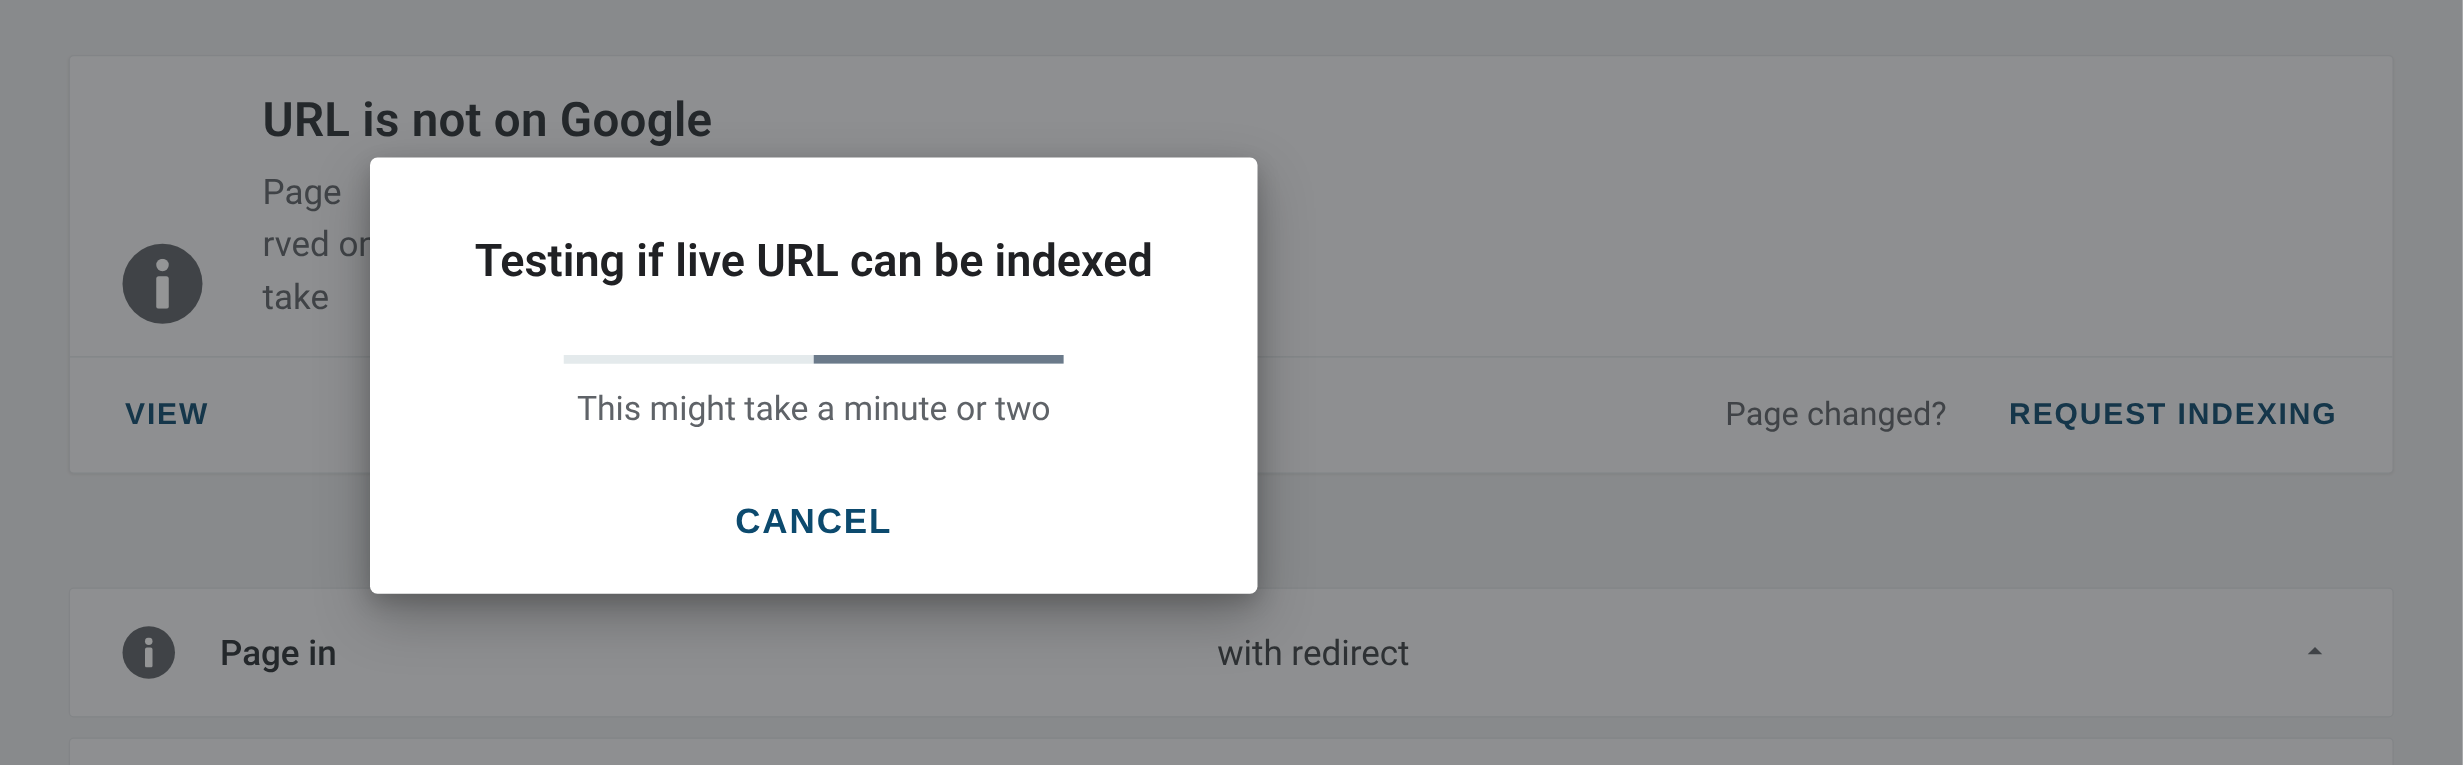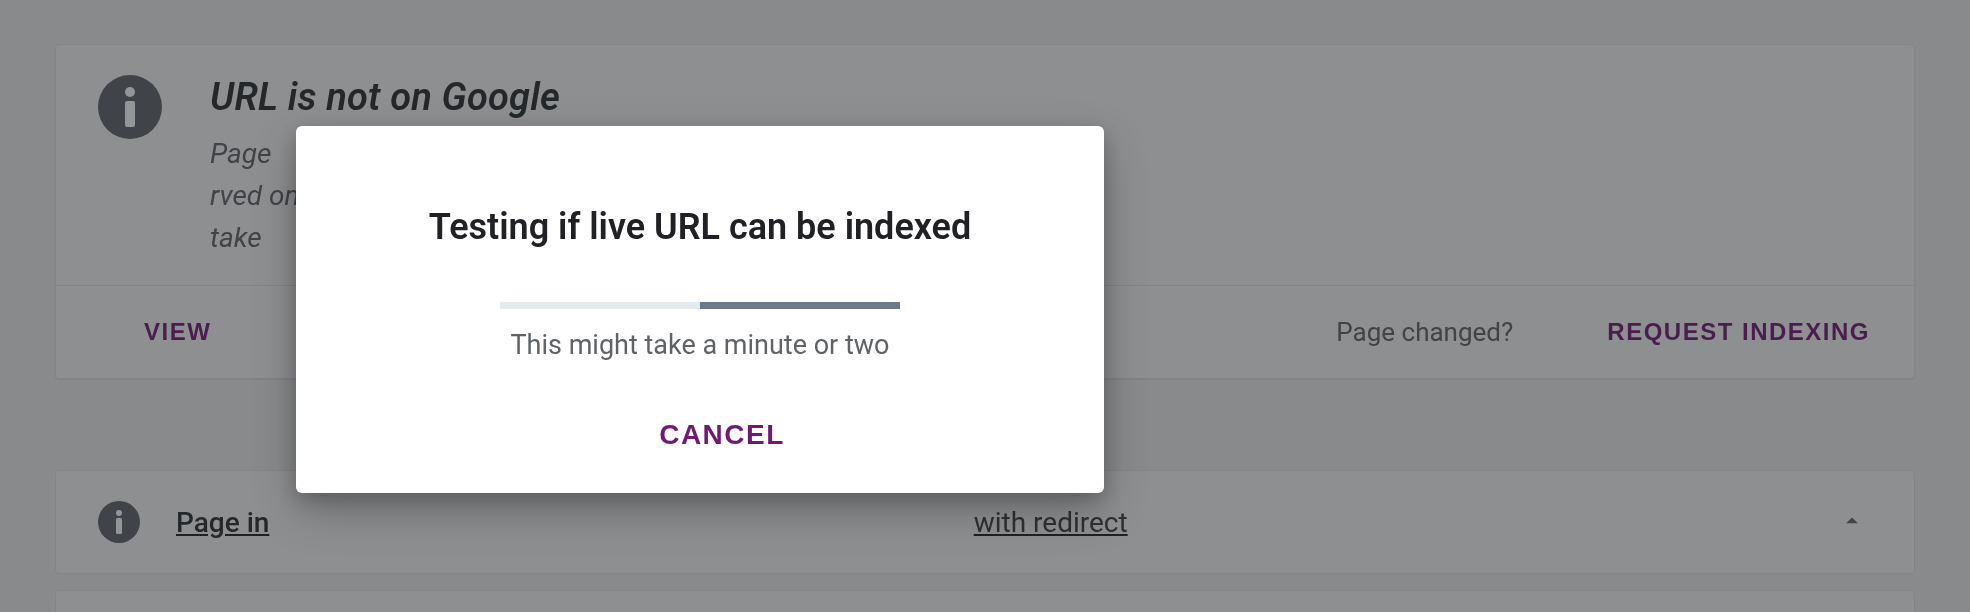--- a/index.html
+++ b/index.html
@@ -22,23 +22,22 @@
       right: 55px;
       top: 44px;
       background: #f3f4f5;
       border: 1px solid #dcdfe2;
       border-radius: 4px;
       box-shadow: 0 1px 2px rgba(0,0,0,.06);
     }
 
     .card-top {
       display: flex;
-      align-items: flex-start;
+      align-items: flex-end;
       padding: 30px 42px 26px 42px;
-      font-style: italic;
     }
 
     .info-badge {
       flex: 0 0 auto;
       width: 64px; height: 64px;
       border-radius: 50%;
       background: #5f6368;
       display: flex; align-items: center; justify-content: center;
       margin-right: 48px;
     }
@@ -65,42 +64,40 @@
       justify-content: space-between;
       padding: 28px 42px;
       border-top: 1px solid #dcdfe2;
     }
     .actions-left { display: flex; align-items: center; }
     .actions-right { display: flex; align-items: center; gap: 48px; }
 
     .flat-btn {
       border: none; background: none; cursor: pointer;
       font-size: 24px; font-weight: 700; letter-spacing: 1.5px;
-      color: #701a75;
+      color: #0c4a6e;
       text-transform: uppercase;
       padding: 4px 2px;
-      margin-left: 44px;
     }
     .hint-text {
       font-size: 26px;
       color: #5f6368;
     }
 
     
     .row-card {
       position: absolute;
       left: 55px; right: 55px;
       top: 470px;
       background: #f3f4f5;
       border: 1px solid #dcdfe2;
       border-radius: 4px;
       padding: 30px 42px;
       display: flex;
       align-items: center;
-      text-decoration: underline;
     }
     .row-card .mini-info {
       width: 42px; height: 42px; border-radius: 50%;
       background: #5f6368;
       display: flex; align-items: center; justify-content: center;
       margin-right: 36px;
     }
     .row-card .mini-info svg { width: 10px; height: 24px; fill: #fff; }
     .row-title { font-size: 28px; color: #2a2e33; font-weight: 500; flex: 0 0 auto; }
     .row-value { font-size: 28px; color: #3c4043; flex: 1 1 auto; text-align: center; }
@@ -125,25 +122,25 @@
     .scrim {
       position: absolute; inset: 0;
       background: rgba(32,33,36,.48);
     }
 
     
     .dialog {
       position: absolute;
       left: 296px;
       top: 126px;
-      width: 808px;
+      width: 710px;
       background: #ffffff;
       border-radius: 6px;
       box-shadow: 0 18px 44px rgba(0,0,0,.25), 0 6px 18px rgba(0,0,0,.18);
-      padding-top: 80px;
+      padding-top: 62px;
     }
     .dialog-title {
       text-align: center;
       font-size: 36px;
       font-weight: 600;
       color: #202124;
       padding: 0 40px;
     }
     .progress {
       position: relative;

